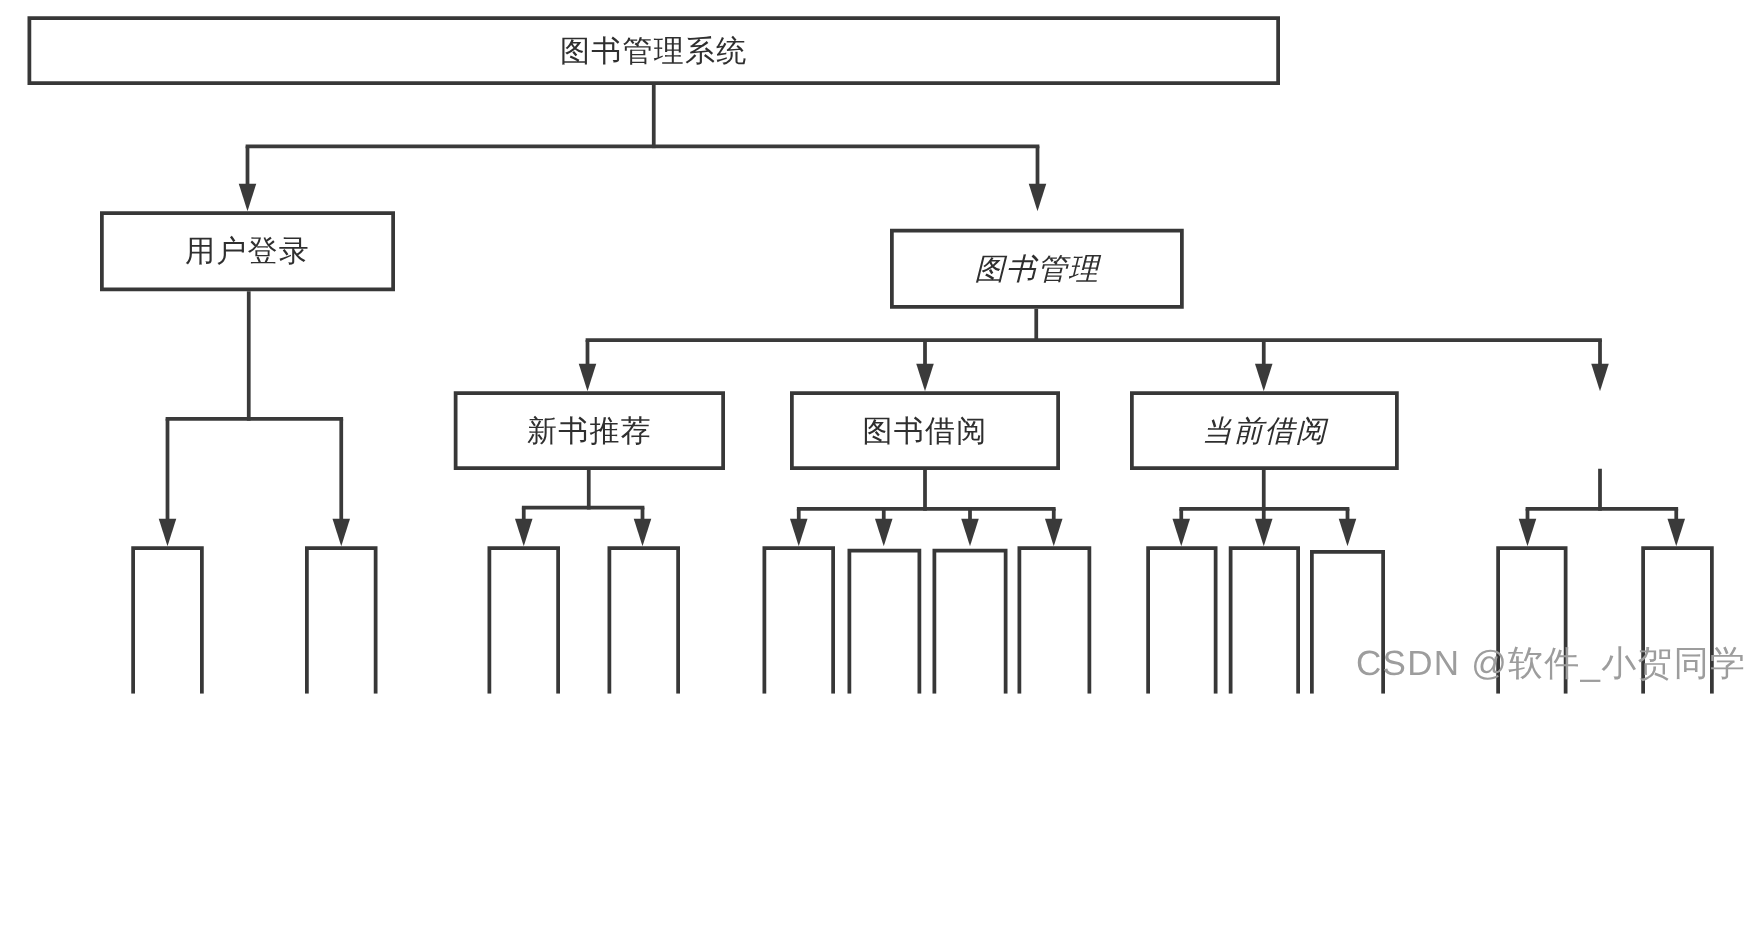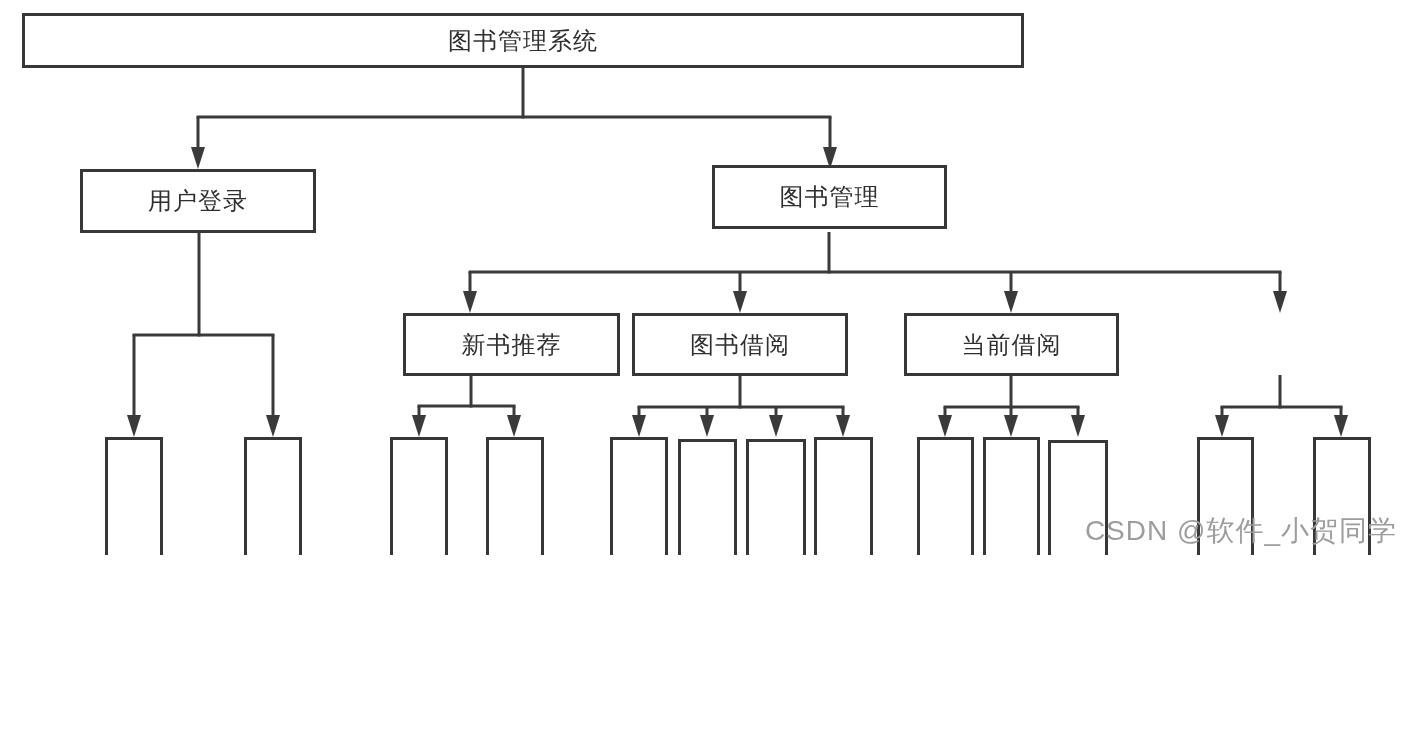--- a/index.html
+++ b/index.html
@@ -113,25 +113,25 @@
       <line x1="1222" y1="407" x2="1222" y2="417"></line>
       <polygon points="1215,415 1229,415 1222,437" stroke="none"></polygon>
       <line x1="1341" y1="407" x2="1341" y2="417"></line>
       <polygon points="1334,415 1348,415 1341,437" stroke="none"></polygon>
     </g>
   </svg>
 
   <div class="node h-node" style="left:22px;top:13px;width:1002px;height:55px;">图书管理系统</div>
 
   <div class="node h-node" style="left:80px;top:169px;width:236px;height:64px;">用户登录</div>
-  <div class="node h-node" style="left:712px;top:165px;width:235px;height:64px;">图书管理</div>
+  <div class="node h-node" style="left:712px;top:183px;width:235px;height:64px;font-style:italic;">图书管理</div>
 
-  <div class="node h-node" style="left:363px;top:313px;width:217px;height:63px;margin-left:40px;">新书推荐</div>
+  <div class="node h-node" style="left:363px;top:313px;width:217px;height:63px;">新书推荐</div>
   <div class="node h-node" style="left:632px;top:313px;width:216px;height:63px;">图书借阅</div>
-  <div class="node h-node" style="left:904px;top:313px;width:215px;height:63px;">当前借阅</div>
+  <div class="node h-node" style="left:904px;top:313px;width:215px;height:63px;font-style:italic;">当前借阅</div>
 
   <div class="node leaf" style="left:105px;top:437px;width:58px;height:296px;">用户登录</div>
   <div class="node leaf" style="left:244px;top:437px;width:58px;height:296px;">注销登录</div>
 
   <div class="node leaf" style="left:390px;top:437px;width:58px;height:296px;">查询图书</div>
   <div class="node leaf" style="left:486px;top:437px;width:58px;height:296px;">借阅图书</div>
 
   <div class="node leaf" style="left:610px;top:437px;width:58px;height:296px;">查询图书</div>
   <div class="node leaf" style="left:678px;top:439px;width:59px;height:294px;">新增图书（管理员）</div>
   <div class="node leaf" style="left:746px;top:439px;width:60px;height:294px;">编辑图书（管理员）</div>

